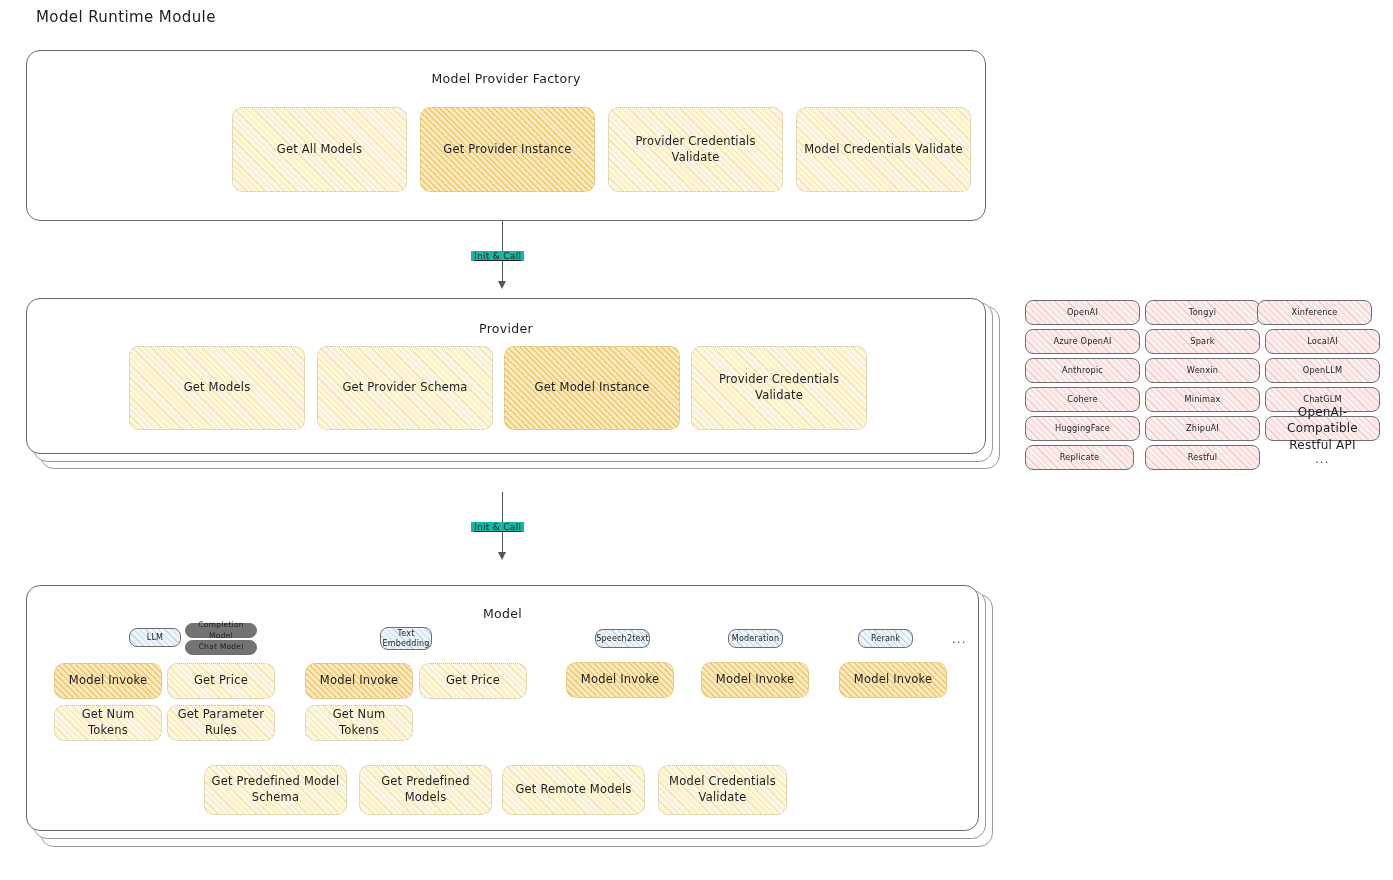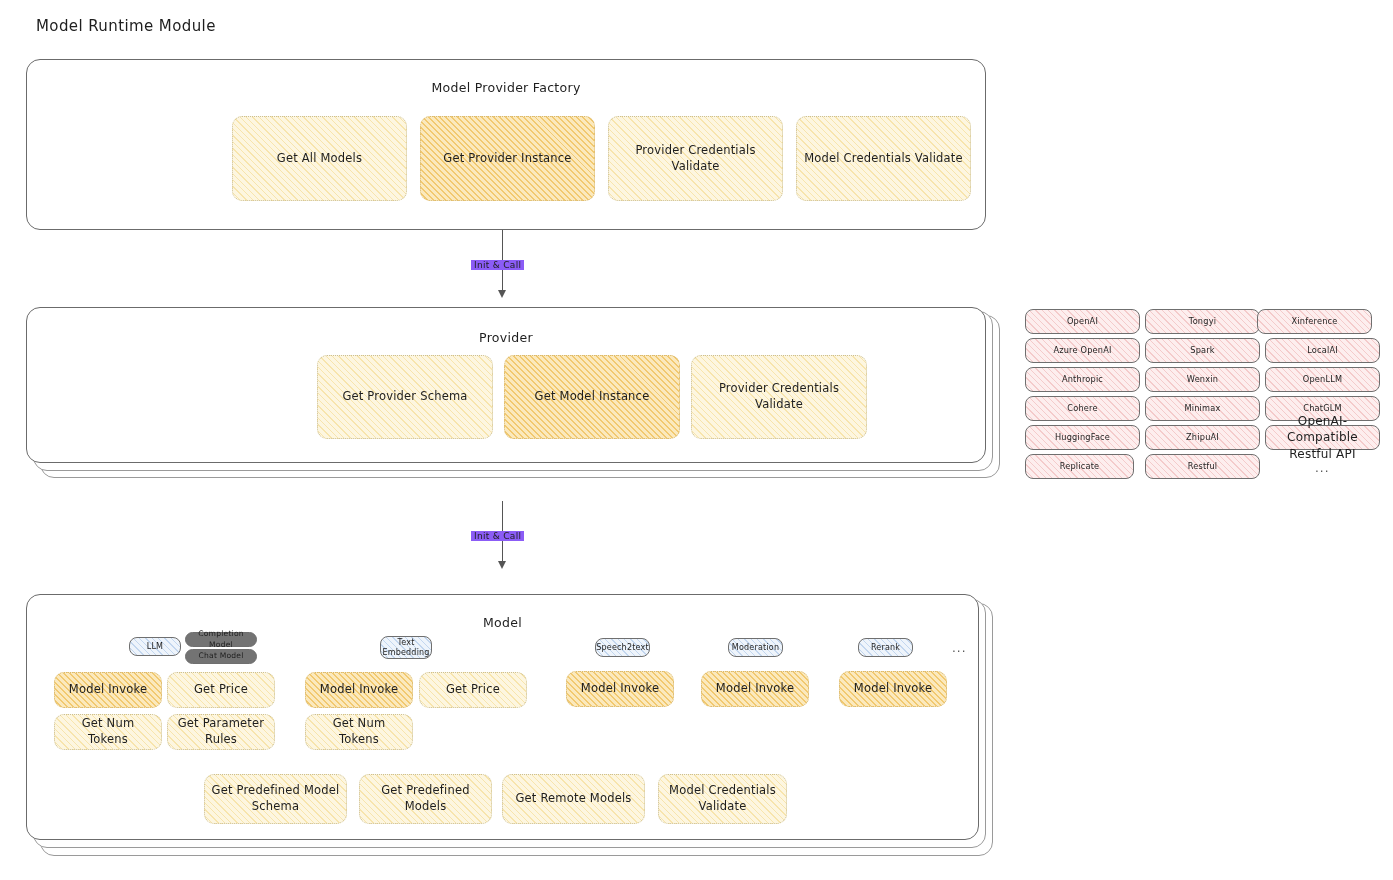--- a/index.html
+++ b/index.html
@@ -4,21 +4,21 @@
 <style>
   html,body{margin:0;padding:0;}
   body{
     width:1393px;height:880px;
     background:#ffffff;
     font-family:"DejaVu Sans", sans-serif;
     color:#1e1e1e;
     position:relative;
     overflow:hidden;
   }
-  .canvas{position:absolute;inset:0;margin-top:9px;}
+  .canvas{position:absolute;inset:0;}
 
   
   .page-title{
     position:absolute;left:36px;top:8px;
     font-size:15px;letter-spacing:.4px;color:#1e1e1e;
   }
 
   
   .panel{
     position:absolute;
@@ -104,22 +104,23 @@
     position:absolute;width:1.3px;background:#555;
   }
   .arrow-head{
     position:absolute;width:0;height:0;
     border-left:4.5px solid transparent;
     border-right:4.5px solid transparent;
     border-top:8px solid #555;
   }
   .arrow-label{
     position:absolute;font-size:9px;color:#1e1e1e;
-    background:#8b5cf6;padding:0 3px;letter-spacing:.3px;
+    background:#14b8a6;padding:0 3px;letter-spacing:.3px;
     white-space:nowrap;
+    text-decoration:underline;
   }
   .ellipsis{
     position:absolute;font-size:12px;color:#555;letter-spacing:1px;
   }
 </style>
 </head>
 <body>
 
 <div class="canvas">
 
@@ -135,20 +136,21 @@
 
   <div class="arrow-line" style="left:502px;top:221px;height:62px;"></div>
   <div class="arrow-head" style="left:498px;top:281px;"></div>
   <div class="arrow-label" style="left:471px;top:251px;">Init &amp; Call</div>
 
   <div class="panel-shadow" style="left:40px;top:306px;width:960px;height:163px;"></div>
   <div class="panel-shadow" style="left:33px;top:302px;width:960px;height:160px;"></div>
   <div class="panel" style="left:26px;top:298px;width:960px;height:156px;z-index:1;">
     <div class="panel-title" style="top:22px;">Provider</div>
   </div>
+  <div class="box hatch-light" style="left:129px;top:346px;width:176px;height:84px;z-index:2;">Get Models</div>
   <div class="box hatch-light" style="left:317px;top:346px;width:176px;height:84px;z-index:2;">Get Provider Schema</div>
   <div class="box hatch-strong" style="left:504px;top:346px;width:176px;height:84px;z-index:2;">Get Model Instance</div>
   <div class="box hatch-light" style="left:691px;top:346px;width:176px;height:84px;z-index:2;">Provider Credentials Validate</div>
 
   <div style="position:absolute;left:1025px;top:300px;">
     <div class="box hatch-pink" style="left:0px;top:0px;width:115px;height:25px;">OpenAI</div>
     <div class="box hatch-pink" style="left:0px;top:29px;width:115px;height:25px;">Azure OpenAI</div>
     <div class="box hatch-pink" style="left:0px;top:58px;width:115px;height:25px;">Anthropic</div>
     <div class="box hatch-pink" style="left:0px;top:87px;width:115px;height:25px;">Cohere</div>
     <div class="box hatch-pink" style="left:0px;top:116px;width:115px;height:25px;">HuggingFace</div>

